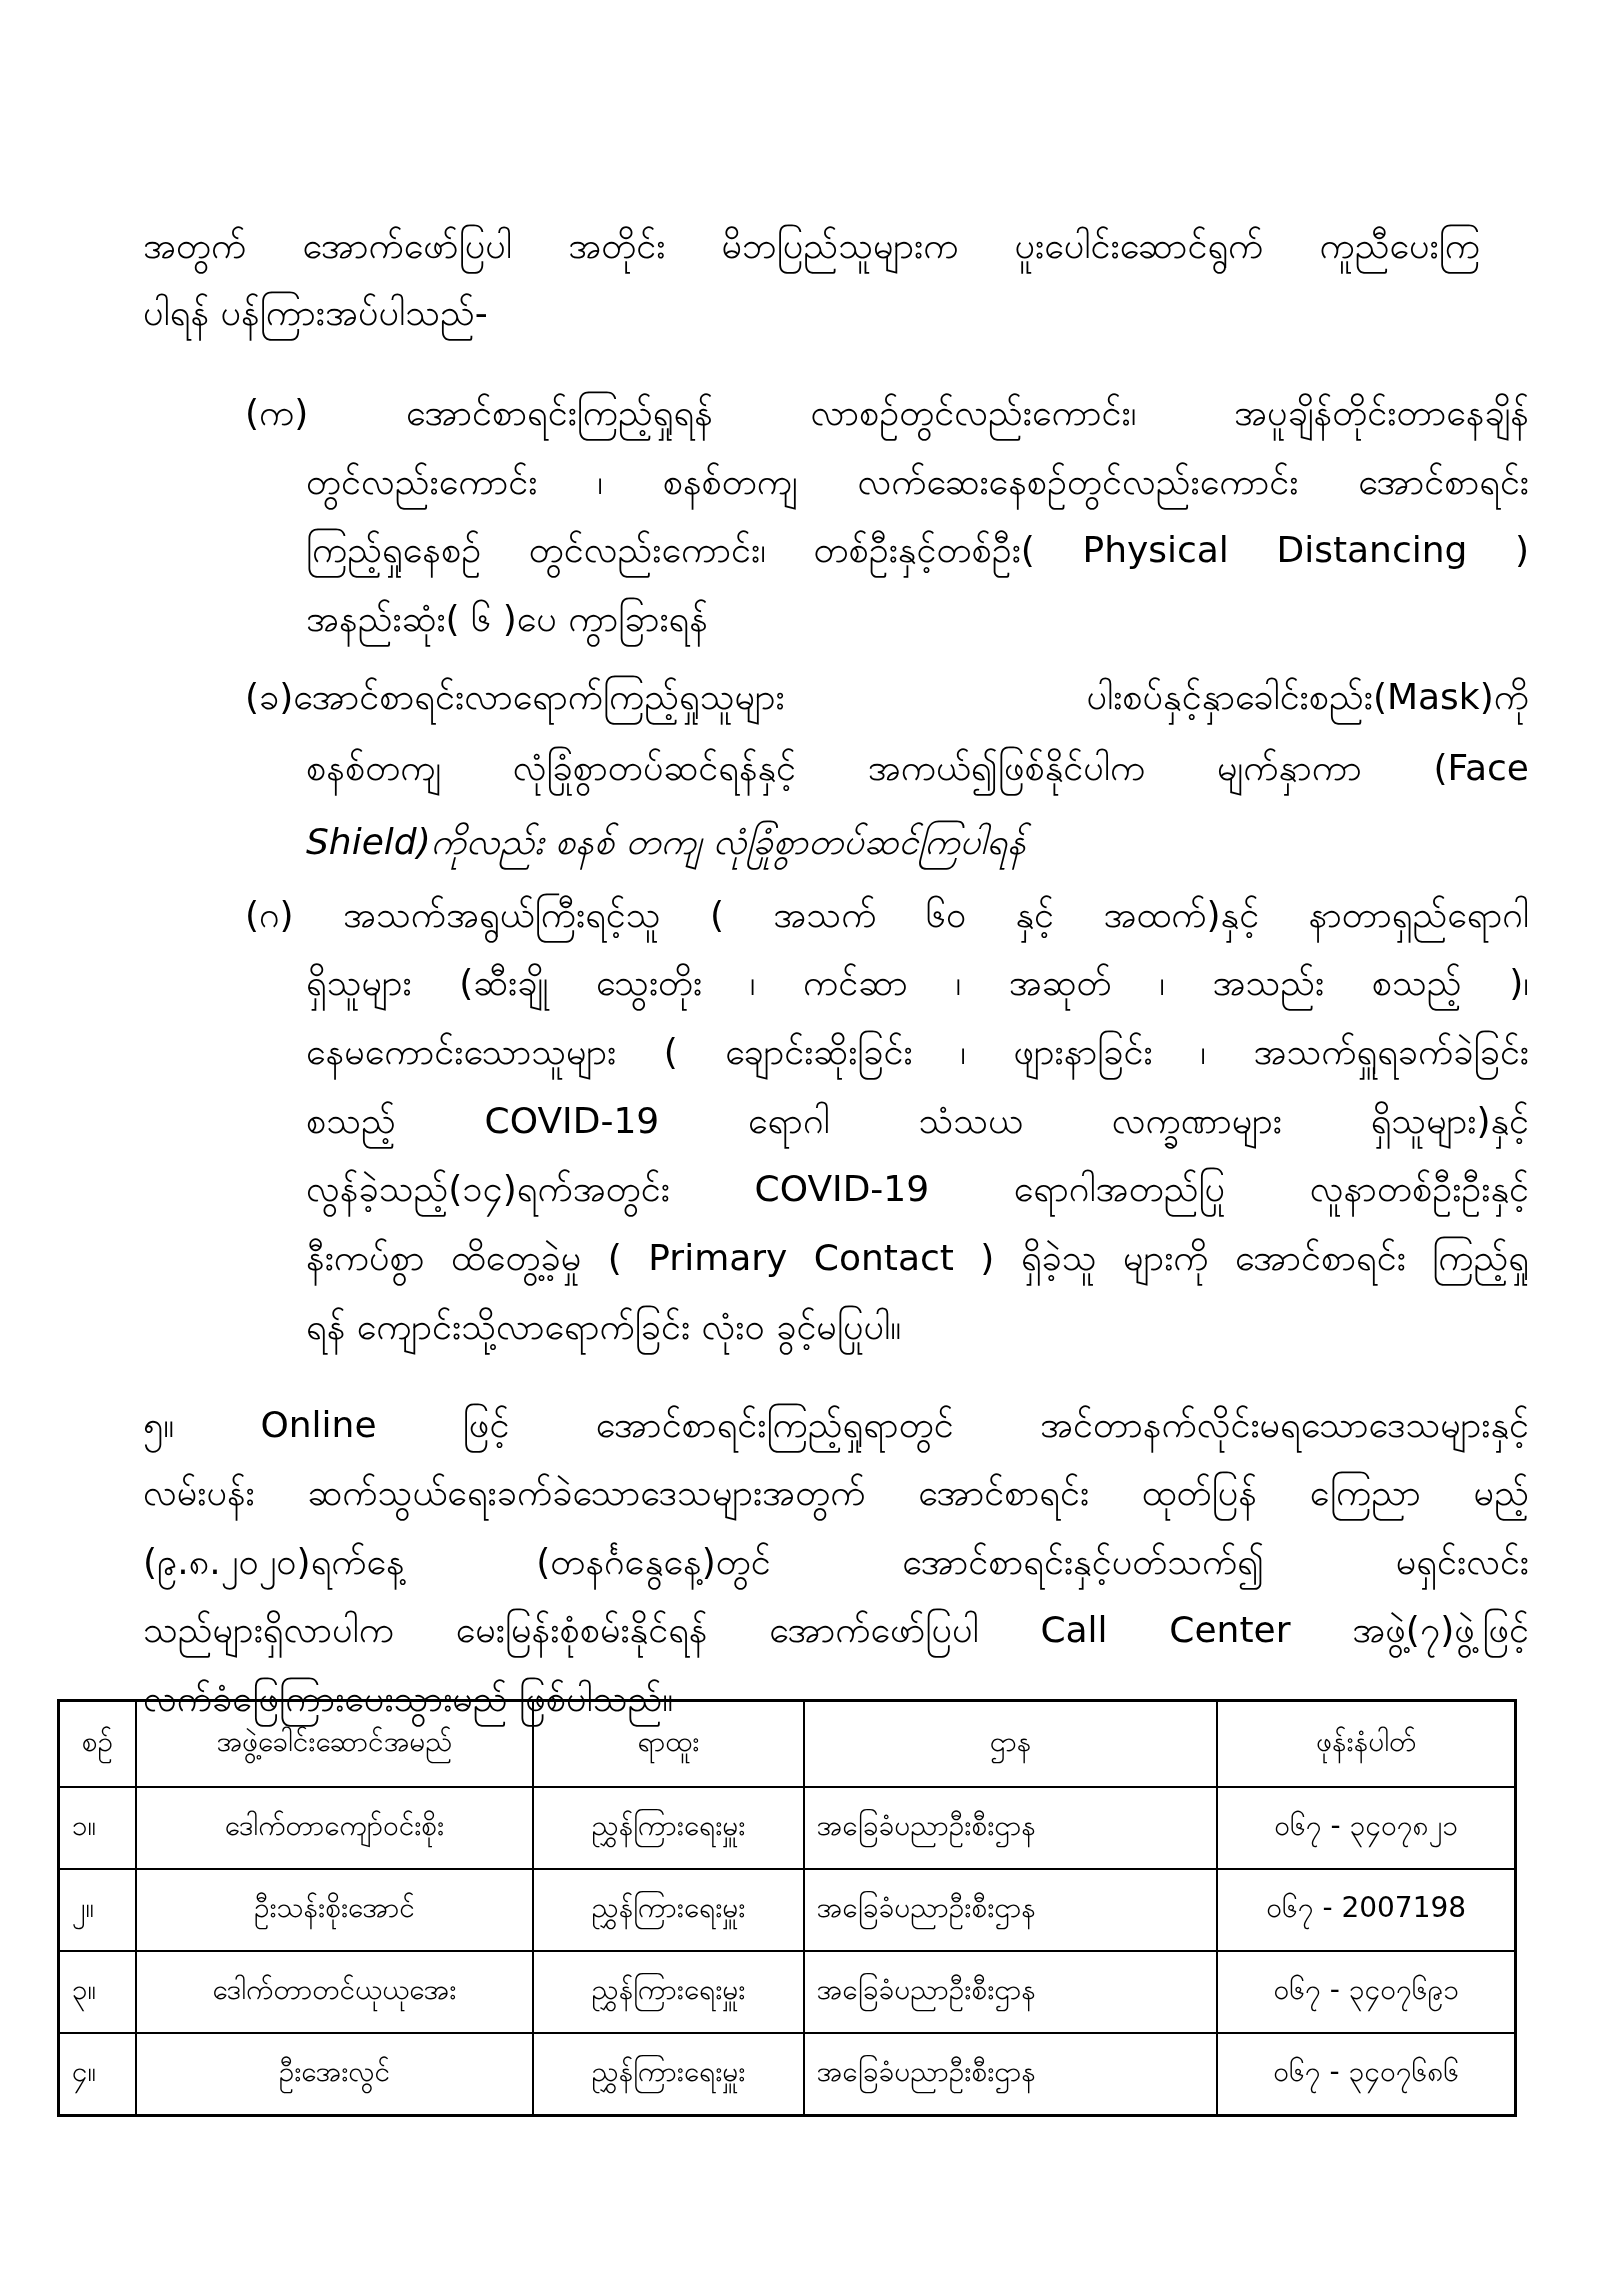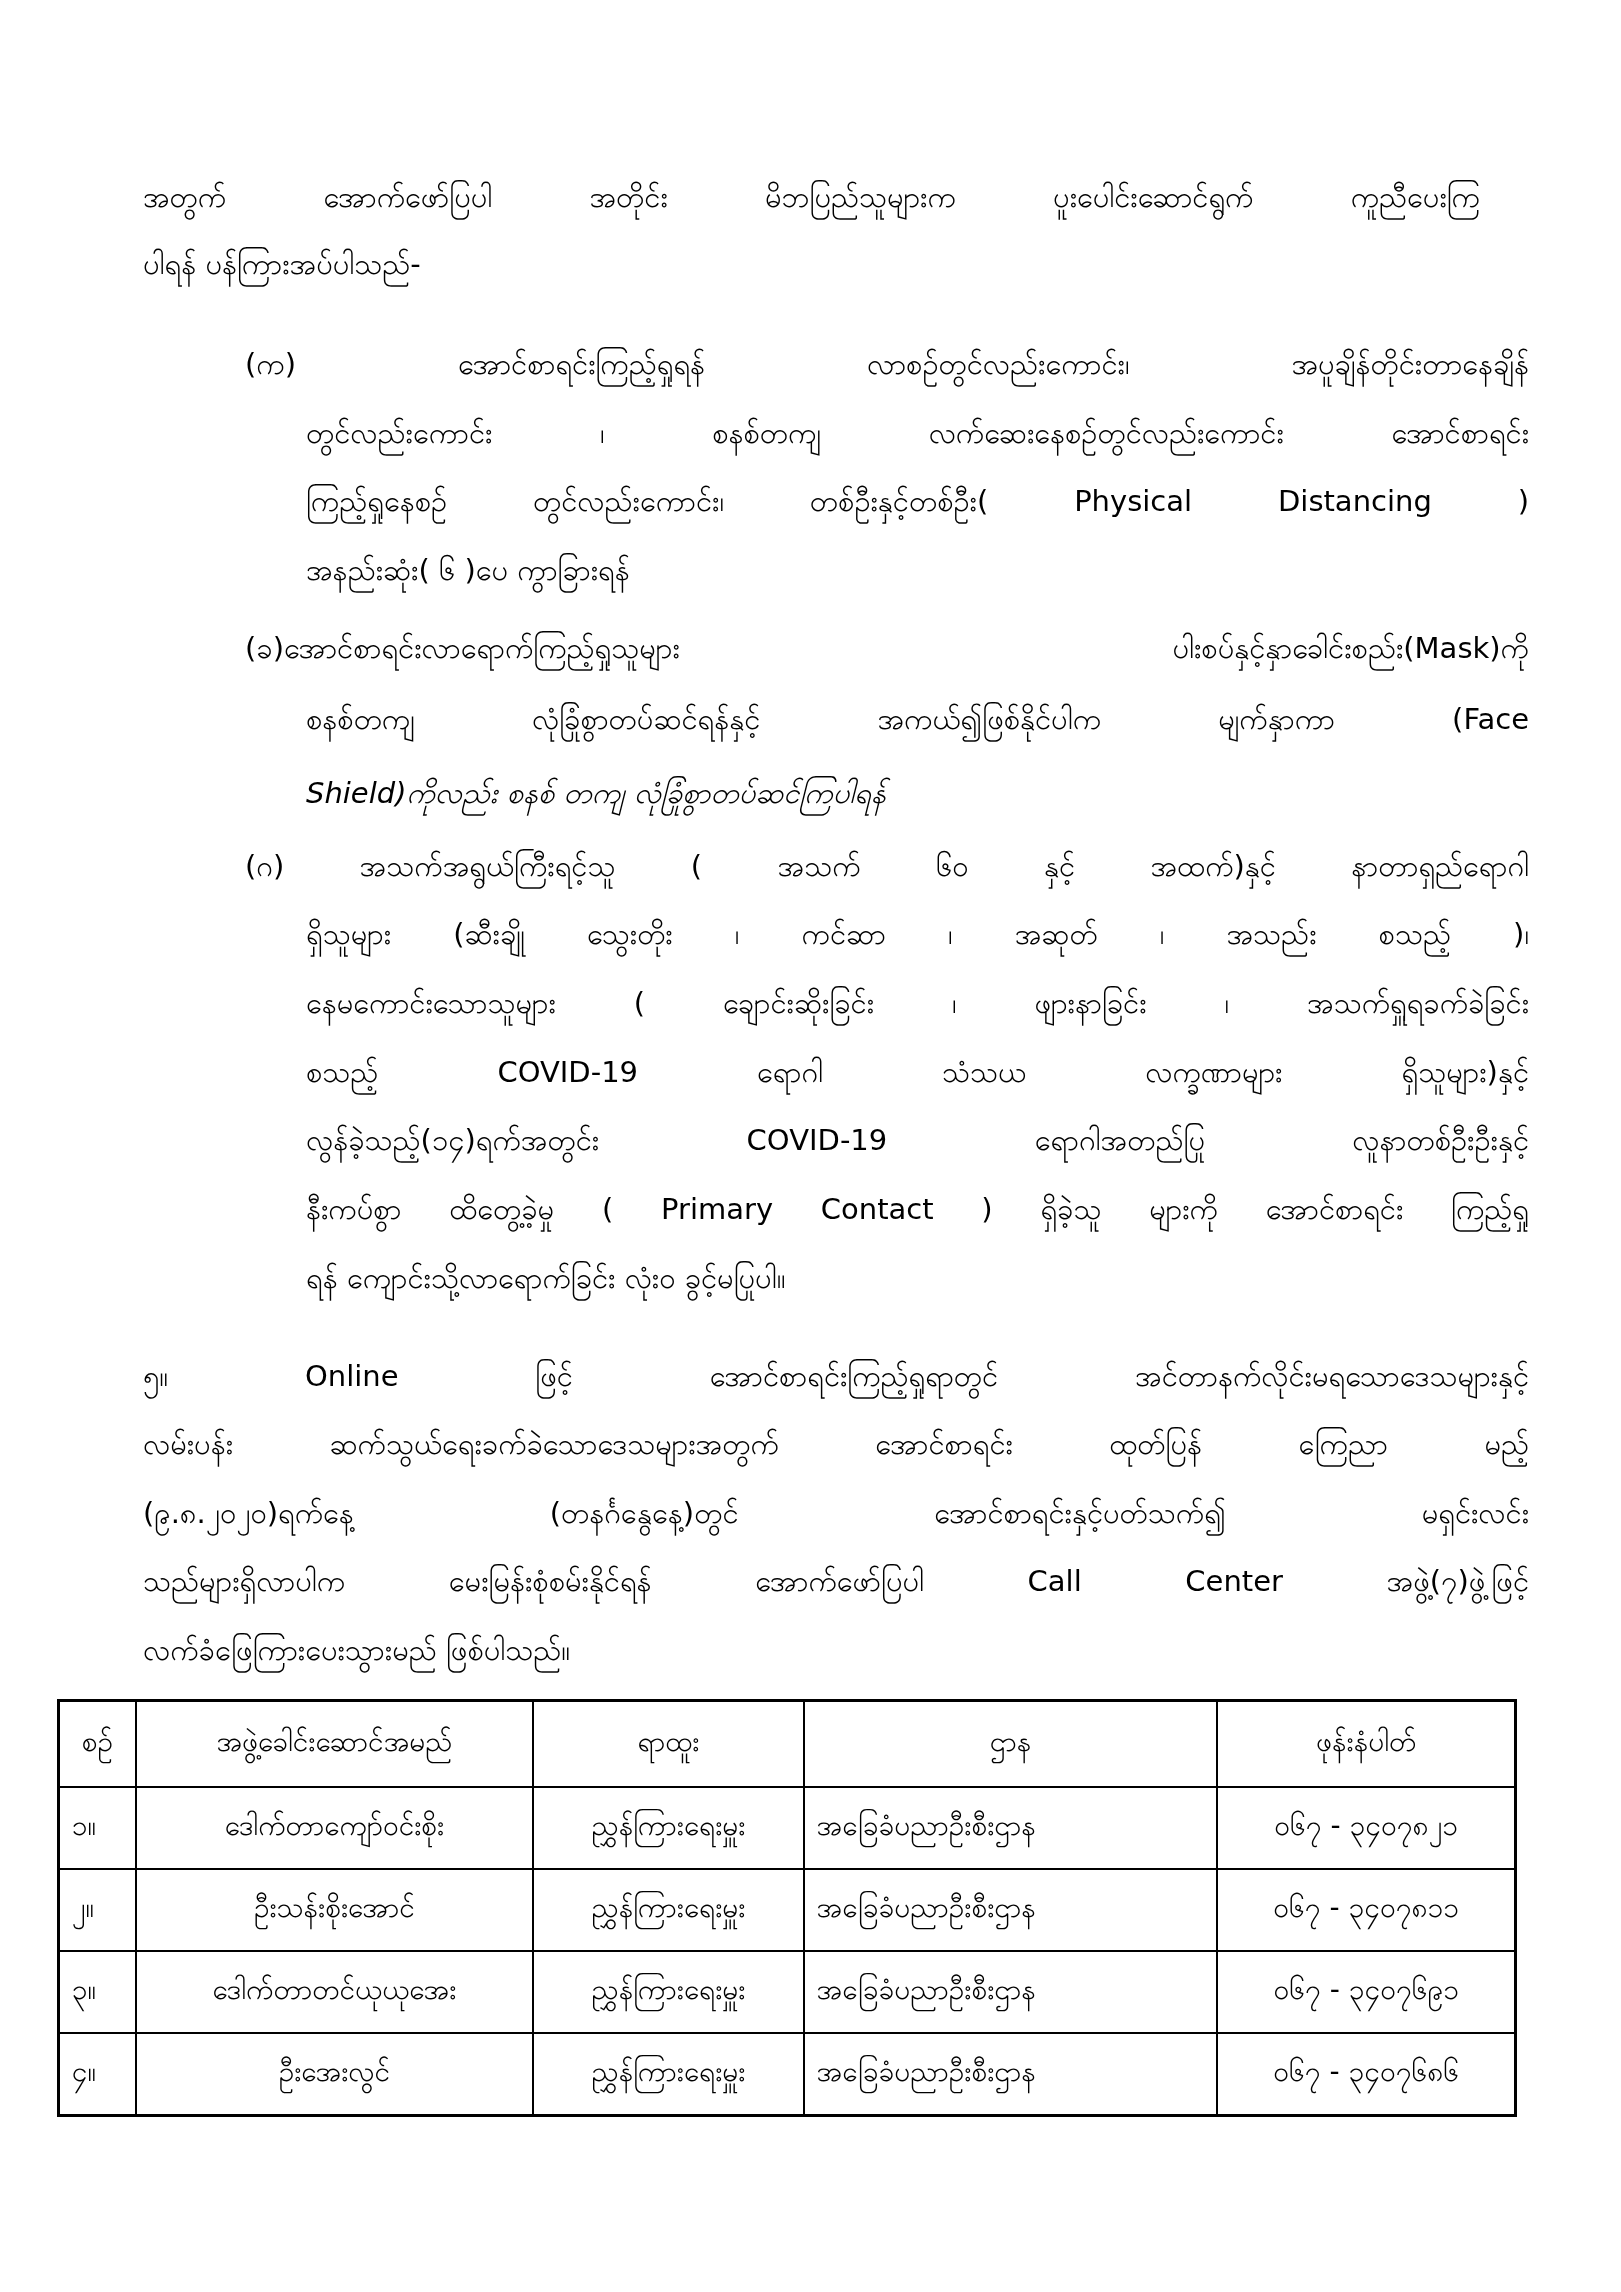--- a/index.html
+++ b/index.html
@@ -1,18 +1,18 @@
 <!DOCTYPE html>
 <html><head>
 <meta charset="utf-8">
 <style>
   html, body { margin:0; padding:0; background:#ffffff; }
   body { width:1621px; height:2293px; position:relative; overflow:hidden; color:#000;
          font-family:"DejaVu Sans", "Liberation Sans", sans-serif; }
-  .line { position:absolute; font-size:29px; line-height:43px; white-space:nowrap; }
+  .line { position:absolute; font-size:36px; line-height:43px; white-space:nowrap;margin-top:48px; }
   .just { text-align:justify; text-align-last:justify; white-space:normal; }
   table.calls { position:absolute; left:57px; top:1699px; width:1460px; border-collapse:collapse;
                 border:3.9px solid #000; font-size:28px; }
   table.calls td, table.calls th { border:2px solid #000; font-weight:normal; height:80px;
                 padding:0 11.8px; white-space:nowrap; }
   table.calls th { text-align:center; height:84px; }
   td.c-no { width:51px; text-align:left; }
   td.c-name { width:372px; text-align:center; }
   td.c-title { width:245px; text-align:center; }
   td.c-dept { width:388px; text-align:left;margin-top:35px; }
@@ -61,21 +61,21 @@
     <td class="c-name">ဒေါက်တာကျော်ဝင်းစိုး</td>
     <td class="c-title">ညွှန်ကြားရေးမှူး</td>
     <td class="c-dept">အခြေခံပညာဦးစီးဌာန</td>
     <td class="c-phone">၀၆၇ - ၃၄၀၇၈၂၁</td>
   </tr>
   <tr>
     <td class="c-no">၂။</td>
     <td class="c-name">ဦးသန်းစိုးအောင်</td>
     <td class="c-title">ညွှန်ကြားရေးမှူး</td>
     <td class="c-dept">အခြေခံပညာဦးစီးဌာန</td>
-    <td class="c-phone">၀၆၇ - ၃၄၀၇၈၁၁</td>
+    <td class="c-phone">၀၆၇ - 2007198</td>
   </tr>
   <tr>
     <td class="c-no">၃။</td>
     <td class="c-name">ဒေါက်တာတင်ယုယုအေး</td>
     <td class="c-title">ညွှန်ကြားရေးမှူး</td>
     <td class="c-dept">အခြေခံပညာဦးစီးဌာန</td>
     <td class="c-phone">၀၆၇ - ၃၄၀၇၆၉၁</td>
   </tr>
   <tr>
     <td class="c-no">၄။</td>

